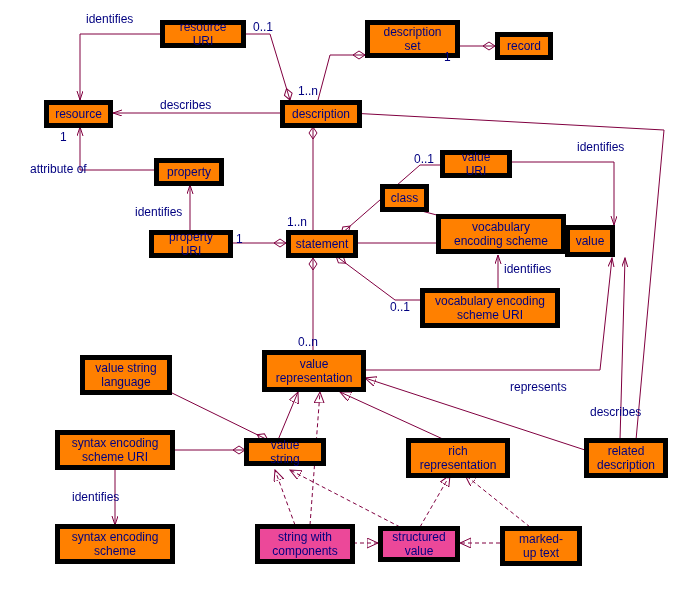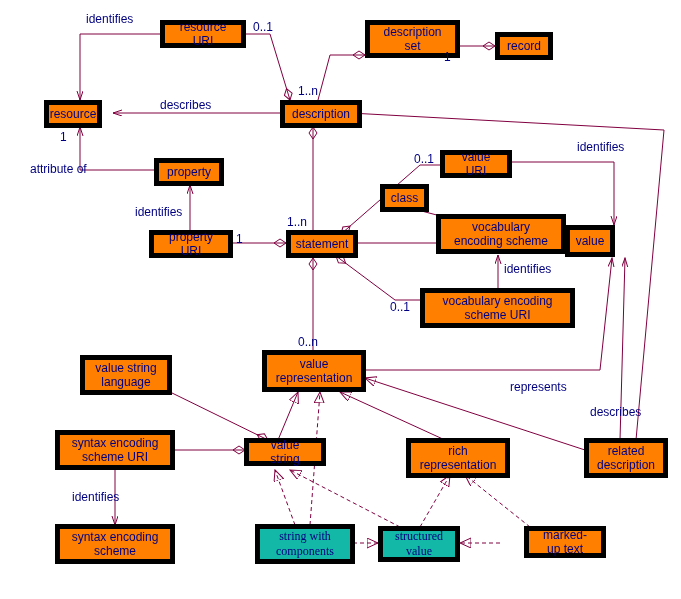--- a/index.html
+++ b/index.html
@@ -21,22 +21,21 @@
     background: #ff8000;
     display: flex;
     align-items: center;
     justify-content: center;
     text-align: center;
     padding: 4px 8px;
     box-sizing: border-box;
     color: #000080;
   }
   .node.white {
-    background: #14b8a6;
-    font-family: Liberation Serif, serif;
+    background: #ec4899;
   }
   .label {
     position: absolute;
     color: #000080;
     font-size: 12px;
     white-space: nowrap;
   }
   line, path {
     stroke: #800040;
     stroke-width: 1;
@@ -134,21 +133,21 @@
 
 <div class="node" style="left:160px;top:20px;width:86px;height:28px">
       <span>resource URI</span>
     </div>
 <div class="node" style="left:365px;top:20px;width:95px;height:38px">
       <span>description set</span>
     </div>
 <div class="node" style="left:495px;top:32px;width:58px;height:28px">
       <span>record</span>
     </div>
-<div class="node" style="left:44px;top:100px;width:58px;height:28px">
+<div class="node" style="left:44px;top:100px;width:69px;height:28px">
       <span>resource</span>
     </div>
 <div class="node" style="left:280px;top:100px;width:82px;height:28px">
       <span>description</span>
     </div>
 <div class="node" style="left:154px;top:158px;width:70px;height:28px">
       <span>property</span>
     </div>
 <div class="node" style="left:440px;top:150px;width:72px;height:28px">
       <span>value URI</span>
@@ -161,21 +160,21 @@
     </div>
 <div class="node" style="left:380px;top:184px;width:49px;height:28px">
       <span>class</span>
     </div>
 <div class="node" style="left:436px;top:214px;width:130px;height:40px">
       <span>vocabulary encoding scheme</span>
     </div>
 <div class="node" style="left:565px;top:225px;width:50px;height:32px">
       <span>value</span>
     </div>
-<div class="node" style="left:420px;top:288px;width:155px;height:40px">
+<div class="node" style="left:420px;top:288px;width:140px;height:40px">
       <span>vocabulary encoding scheme URI</span>
     </div>
 <div class="node" style="left:80px;top:355px;width:92px;height:40px">
       <span>value string language</span>
     </div>
 <div class="node" style="left:262px;top:350px;width:104px;height:42px">
       <span>value representation</span>
     </div>
 <div class="node" style="left:55px;top:430px;width:120px;height:40px">
       <span>syntax encoding scheme URI</span>
@@ -191,21 +190,21 @@
     </div>
 <div class="node" style="left:55px;top:524px;width:120px;height:40px">
       <span>syntax encoding scheme</span>
     </div>
 <div class="node white" style="left:255px;top:524px;width:100px;height:40px">
       <span>string with components</span>
     </div>
 <div class="node white" style="left:378px;top:526px;width:82px;height:36px">
       <span>structured value</span>
     </div>
-<div class="node" style="left:524px;top:526px;width:82px;height:32px">
+<div class="node" style="left:500px;top:526px;width:82px;height:40px">
       <span>marked-up text</span>
     </div>
 
 <div class="label" style="left:86px;top:12px">identifies</div>
 <div class="label" style="left:253px;top:20px">0..1</div>
 <div class="label" style="left:444px;top:50px">1</div>
 <div class="label" style="left:160px;top:98px">describes</div>
 <div class="label" style="left:298px;top:84px">1..n</div>
 <div class="label" style="left:60px;top:130px">1</div>
 <div class="label" style="left:30px;top:162px">attribute of</div>

